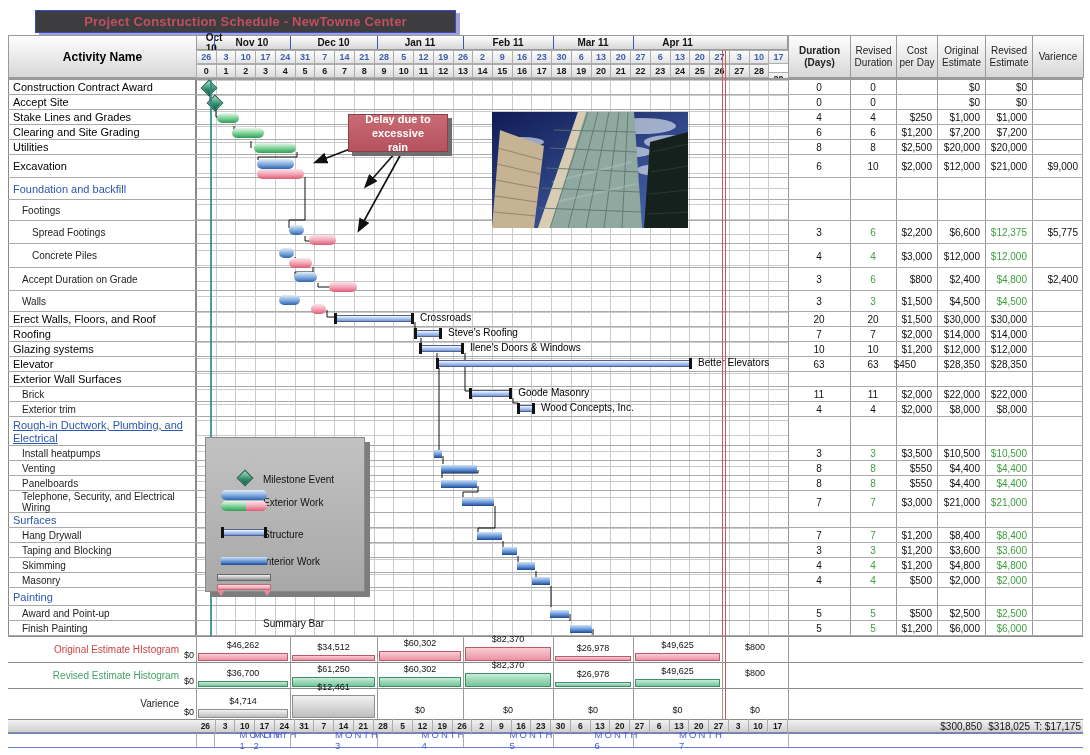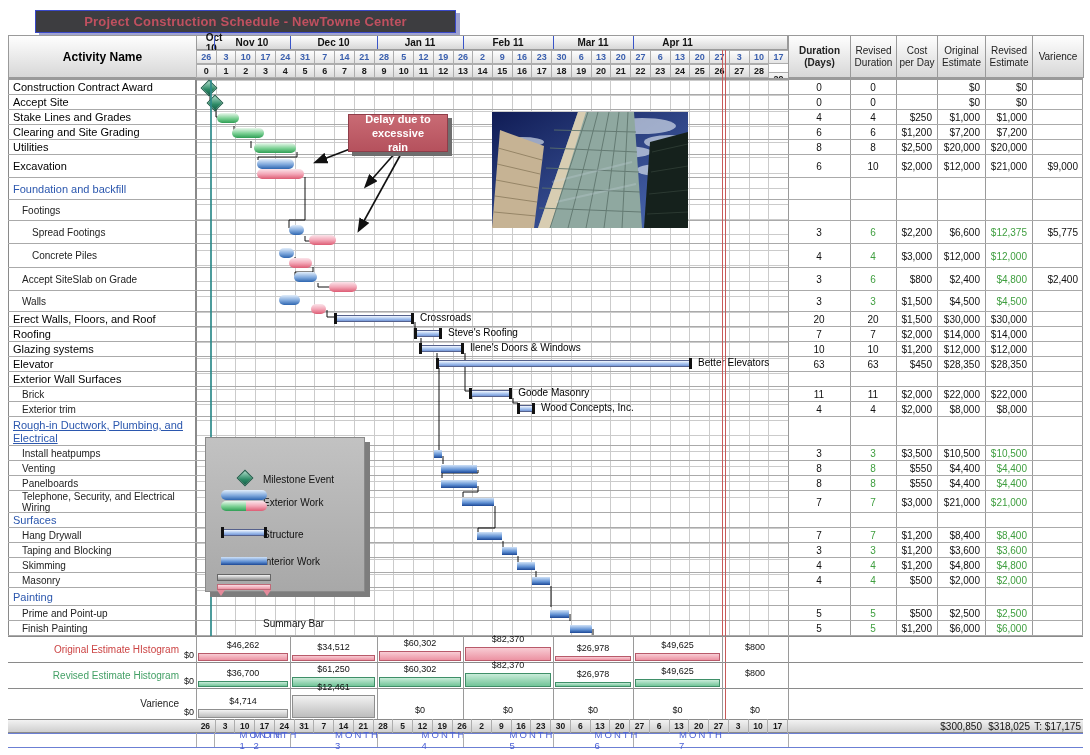--- a/index.html
+++ b/index.html
@@ -203,21 +203,21 @@
       <div class="num-cell cell-txt green abs" style="left: 986px; top: 221px; width: 45px; height: 23px; justify-content: flex-end; padding-right: 4px;">$12,375</div>
       <div class="num-cell cell-txt abs" style="left: 1033px; top: 221px; width: 49px; height: 23px; justify-content: flex-end; padding-right: 4px;">$5,775</div>
       <div class="abs" style="left: 8px; top: 267px; width: 1075px; height: 1px; background: rgb(170, 170, 170);"></div>
       <div class="act-sub cell-txt abs" style="left: 9px; top: 244px; width: 186px; height: 24px; padding-left: 23px; line-height: 1.15;">Concrete Piles</div>
       <div class="num-cell cell-txt abs" style="left: 789px; top: 244px; width: 60px; height: 24px; justify-content: center;">4</div>
       <div class="num-cell cell-txt green abs" style="left: 851px; top: 244px; width: 44px; height: 24px; justify-content: center;">4</div>
       <div class="num-cell cell-txt abs" style="left: 897px; top: 244px; width: 39px; height: 24px; justify-content: flex-end; padding-right: 4px;">$3,000</div>
       <div class="num-cell cell-txt abs" style="left: 938px; top: 244px; width: 46px; height: 24px; justify-content: flex-end; padding-right: 4px;">$12,000</div>
       <div class="num-cell cell-txt green abs" style="left: 986px; top: 244px; width: 45px; height: 24px; justify-content: flex-end; padding-right: 4px;">$12,000</div>
       <div class="abs" style="left: 8px; top: 290px; width: 1075px; height: 1px; background: rgb(170, 170, 170);"></div>
-      <div class="act-sub cell-txt abs" style="left: 9px; top: 268px; width: 186px; height: 23px; padding-left: 13px; line-height: 1.15;">Accept SiteSlab on Grade</div>
+      <div class="act-sub cell-txt abs" style="left: 9px; top: 268px; width: 186px; height: 23px; padding-left: 13px; line-height: 1.15;">Accept Duration on Grade</div>
       <div class="num-cell cell-txt abs" style="left: 789px; top: 268px; width: 60px; height: 23px; justify-content: center;">3</div>
       <div class="num-cell cell-txt green abs" style="left: 851px; top: 268px; width: 44px; height: 23px; justify-content: center;">6</div>
       <div class="num-cell cell-txt abs" style="left: 897px; top: 268px; width: 39px; height: 23px; justify-content: flex-end; padding-right: 4px;">$800</div>
       <div class="num-cell cell-txt abs" style="left: 938px; top: 268px; width: 46px; height: 23px; justify-content: flex-end; padding-right: 4px;">$2,400</div>
       <div class="num-cell cell-txt green abs" style="left: 986px; top: 268px; width: 45px; height: 23px; justify-content: flex-end; padding-right: 4px;">$4,800</div>
       <div class="num-cell cell-txt abs" style="left: 1033px; top: 268px; width: 49px; height: 23px; justify-content: flex-end; padding-right: 4px;">$2,400</div>
       <div class="abs" style="left: 8px; top: 311px; width: 1075px; height: 1px; background: rgb(170, 170, 170);"></div>
       <div class="act-sub cell-txt abs" style="left: 9px; top: 291px; width: 186px; height: 21px; padding-left: 13px; line-height: 1.15;">Walls</div>
       <div class="num-cell cell-txt abs" style="left: 789px; top: 291px; width: 60px; height: 21px; justify-content: center;">3</div>
       <div class="num-cell cell-txt green abs" style="left: 851px; top: 291px; width: 44px; height: 21px; justify-content: center;">3</div>
@@ -242,21 +242,21 @@
       <div class="act-item cell-txt abs" style="left: 9px; top: 342px; width: 186px; height: 15px; padding-left: 4px; line-height: 1.15;">Glazing systems</div>
       <div class="num-cell cell-txt abs" style="left: 789px; top: 342px; width: 60px; height: 15px; justify-content: center;">10</div>
       <div class="num-cell cell-txt abs" style="left: 851px; top: 342px; width: 44px; height: 15px; justify-content: center;">10</div>
       <div class="num-cell cell-txt abs" style="left: 897px; top: 342px; width: 39px; height: 15px; justify-content: flex-end; padding-right: 4px;">$1,200</div>
       <div class="num-cell cell-txt abs" style="left: 938px; top: 342px; width: 46px; height: 15px; justify-content: flex-end; padding-right: 4px;">$12,000</div>
       <div class="num-cell cell-txt abs" style="left: 986px; top: 342px; width: 45px; height: 15px; justify-content: flex-end; padding-right: 4px;">$12,000</div>
       <div class="abs" style="left: 8px; top: 371px; width: 1075px; height: 1px; background: rgb(170, 170, 170);"></div>
       <div class="act-item cell-txt abs" style="left: 9px; top: 357px; width: 186px; height: 15px; padding-left: 4px; line-height: 1.15;">Elevator</div>
       <div class="num-cell cell-txt abs" style="left: 789px; top: 357px; width: 60px; height: 15px; justify-content: center;">63</div>
       <div class="num-cell cell-txt abs" style="left: 851px; top: 357px; width: 44px; height: 15px; justify-content: center;">63</div>
-      <div class="num-cell cell-txt abs" style="left: 897px; top: 357px; width: 39px; height: 15px; justify-content: flex-end; padding-right: 4px;">$450</div>
+      <div class="num-cell cell-txt abs" style="left: 897px; top: 357px; width: 39px; height: 15px; justify-content: flex-end; padding-right: 20px;">$450</div>
       <div class="num-cell cell-txt abs" style="left: 938px; top: 357px; width: 46px; height: 15px; justify-content: flex-end; padding-right: 4px;">$28,350</div>
       <div class="num-cell cell-txt abs" style="left: 986px; top: 357px; width: 45px; height: 15px; justify-content: flex-end; padding-right: 4px;">$28,350</div>
       <div class="abs" style="left: 8px; top: 386px; width: 1075px; height: 1px; background: rgb(170, 170, 170);"></div>
       <div class="act-item cell-txt abs" style="left: 9px; top: 372px; width: 186px; height: 15px; padding-left: 4px; line-height: 1.15;">Exterior Wall Surfaces</div>
       <div class="abs" style="left: 8px; top: 401px; width: 1075px; height: 1px; background: rgb(170, 170, 170);"></div>
       <div class="act-sub cell-txt abs" style="left: 9px; top: 387px; width: 186px; height: 15px; padding-left: 13px; line-height: 1.15;">Brick</div>
       <div class="num-cell cell-txt abs" style="left: 789px; top: 387px; width: 60px; height: 15px; justify-content: center;">11</div>
       <div class="num-cell cell-txt abs" style="left: 851px; top: 387px; width: 44px; height: 15px; justify-content: center;">11</div>
       <div class="num-cell cell-txt abs" style="left: 897px; top: 387px; width: 39px; height: 15px; justify-content: flex-end; padding-right: 4px;">$2,000</div>
       <div class="num-cell cell-txt abs" style="left: 938px; top: 387px; width: 46px; height: 15px; justify-content: flex-end; padding-right: 4px;">$22,000</div>
@@ -324,21 +324,21 @@
       <div class="abs" style="left: 8px; top: 587px; width: 1075px; height: 1px; background: rgb(170, 170, 170);"></div>
       <div class="act-sub cell-txt abs" style="left: 9px; top: 573px; width: 186px; height: 15px; padding-left: 13px; line-height: 1.15;">Masonry</div>
       <div class="num-cell cell-txt abs" style="left: 789px; top: 573px; width: 60px; height: 15px; justify-content: center;">4</div>
       <div class="num-cell cell-txt green abs" style="left: 851px; top: 573px; width: 44px; height: 15px; justify-content: center;">4</div>
       <div class="num-cell cell-txt abs" style="left: 897px; top: 573px; width: 39px; height: 15px; justify-content: flex-end; padding-right: 4px;">$500</div>
       <div class="num-cell cell-txt abs" style="left: 938px; top: 573px; width: 46px; height: 15px; justify-content: flex-end; padding-right: 4px;">$2,000</div>
       <div class="num-cell cell-txt green abs" style="left: 986px; top: 573px; width: 45px; height: 15px; justify-content: flex-end; padding-right: 4px;">$2,000</div>
       <div class="abs" style="left: 8px; top: 605px; width: 1075px; height: 1px; background: rgb(170, 170, 170);"></div>
       <div class="act-section cell-txt abs" style="left: 9px; top: 588px; width: 186px; height: 18px; padding-left: 4px; line-height: 1.15;">Painting</div>
       <div class="abs" style="left: 8px; top: 620px; width: 1075px; height: 1px; background: rgb(170, 170, 170);"></div>
-      <div class="act-sub cell-txt abs" style="left: 9px; top: 606px; width: 186px; height: 15px; padding-left: 13px; line-height: 1.15;">Prime and Point-up</div>
+      <div class="act-sub cell-txt abs" style="left: 9px; top: 606px; width: 186px; height: 15px; padding-left: 13px; line-height: 1.15;">Award and Point-up</div>
       <div class="num-cell cell-txt abs" style="left: 789px; top: 606px; width: 60px; height: 15px; justify-content: center;">5</div>
       <div class="num-cell cell-txt green abs" style="left: 851px; top: 606px; width: 44px; height: 15px; justify-content: center;">5</div>
       <div class="num-cell cell-txt abs" style="left: 897px; top: 606px; width: 39px; height: 15px; justify-content: flex-end; padding-right: 4px;">$500</div>
       <div class="num-cell cell-txt abs" style="left: 938px; top: 606px; width: 46px; height: 15px; justify-content: flex-end; padding-right: 4px;">$2,500</div>
       <div class="num-cell cell-txt green abs" style="left: 986px; top: 606px; width: 45px; height: 15px; justify-content: flex-end; padding-right: 4px;">$2,500</div>
       <div class="abs" style="left: 8px; top: 635px; width: 1075px; height: 1px; background: rgb(170, 170, 170);"></div>
       <div class="act-sub cell-txt abs" style="left: 9px; top: 621px; width: 186px; height: 15px; padding-left: 13px; line-height: 1.15;">Finish Painting</div>
       <div class="num-cell cell-txt abs" style="left: 789px; top: 621px; width: 60px; height: 15px; justify-content: center;">5</div>
       <div class="num-cell cell-txt green abs" style="left: 851px; top: 621px; width: 44px; height: 15px; justify-content: center;">5</div>
       <div class="num-cell cell-txt abs" style="left: 897px; top: 621px; width: 39px; height: 15px; justify-content: flex-end; padding-right: 4px;">$1,200</div>

